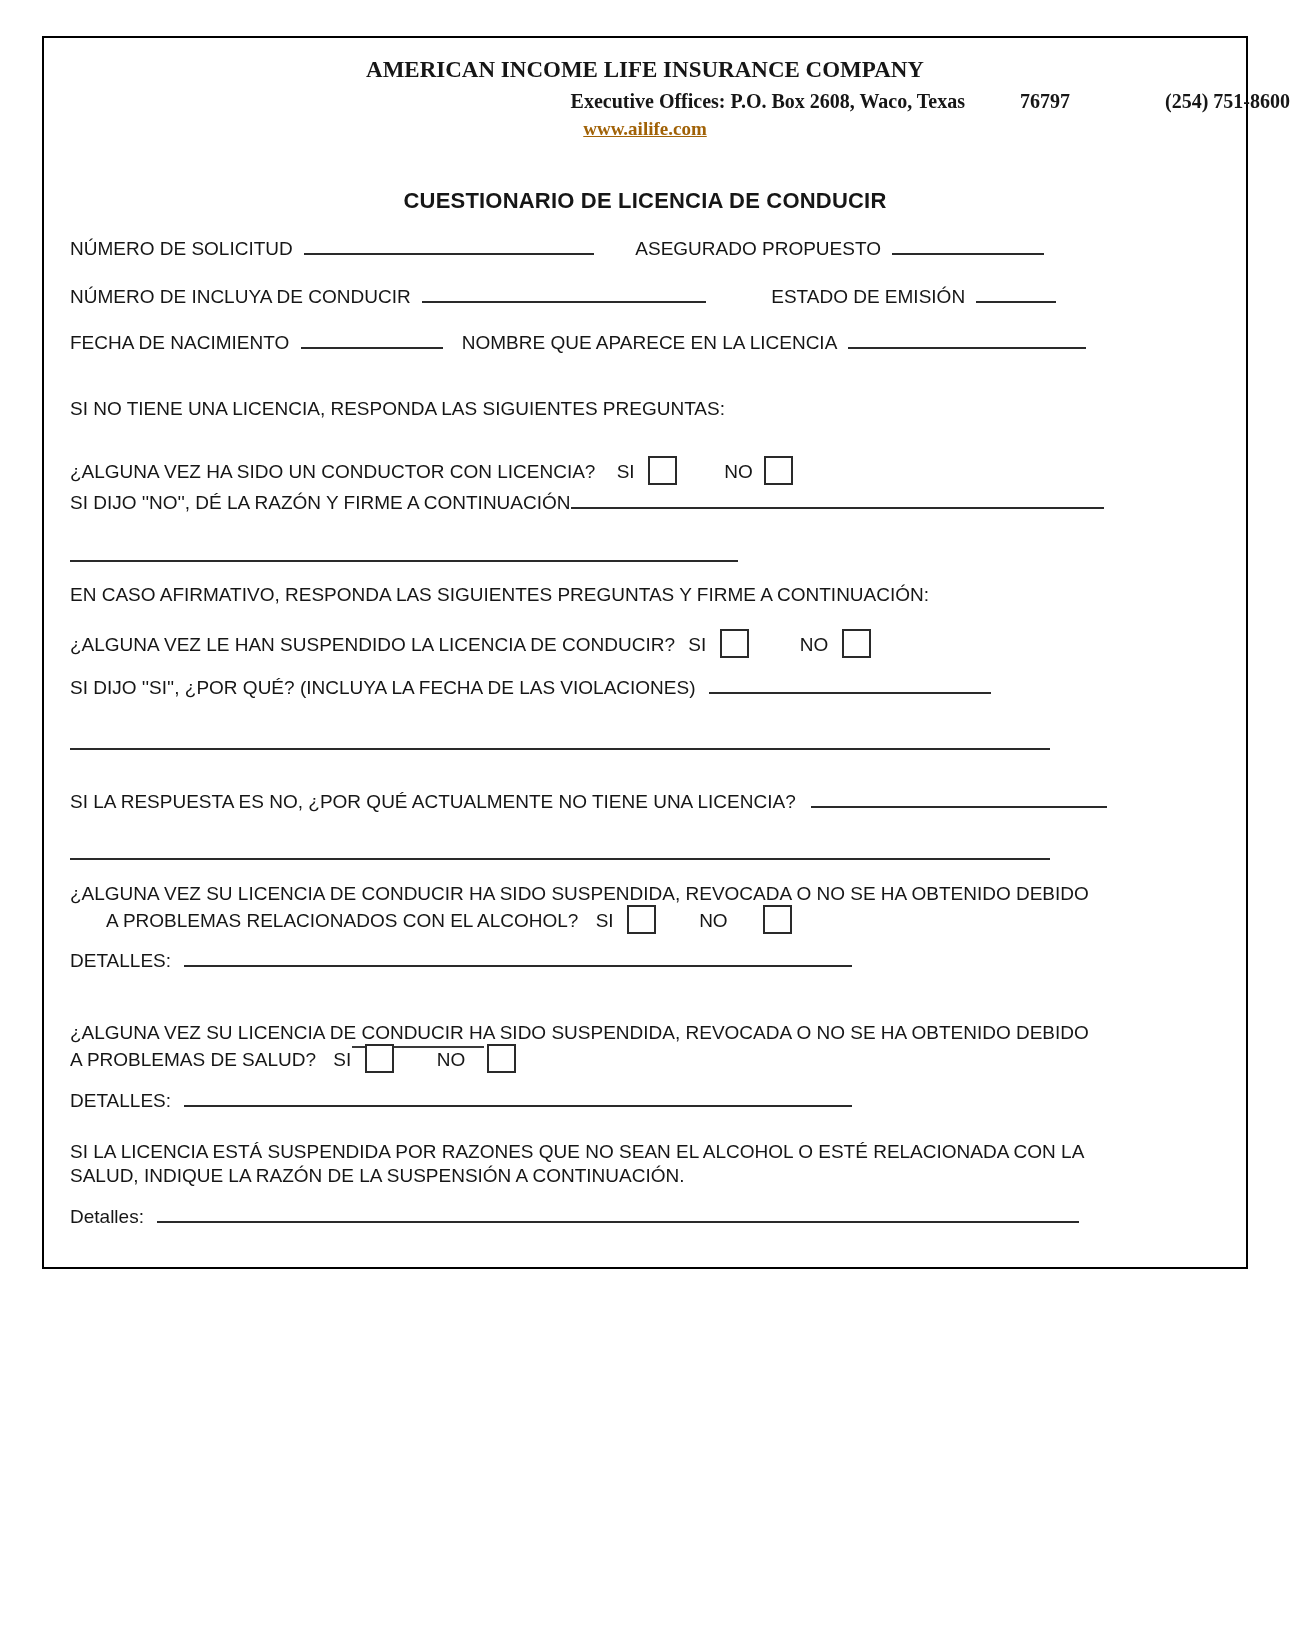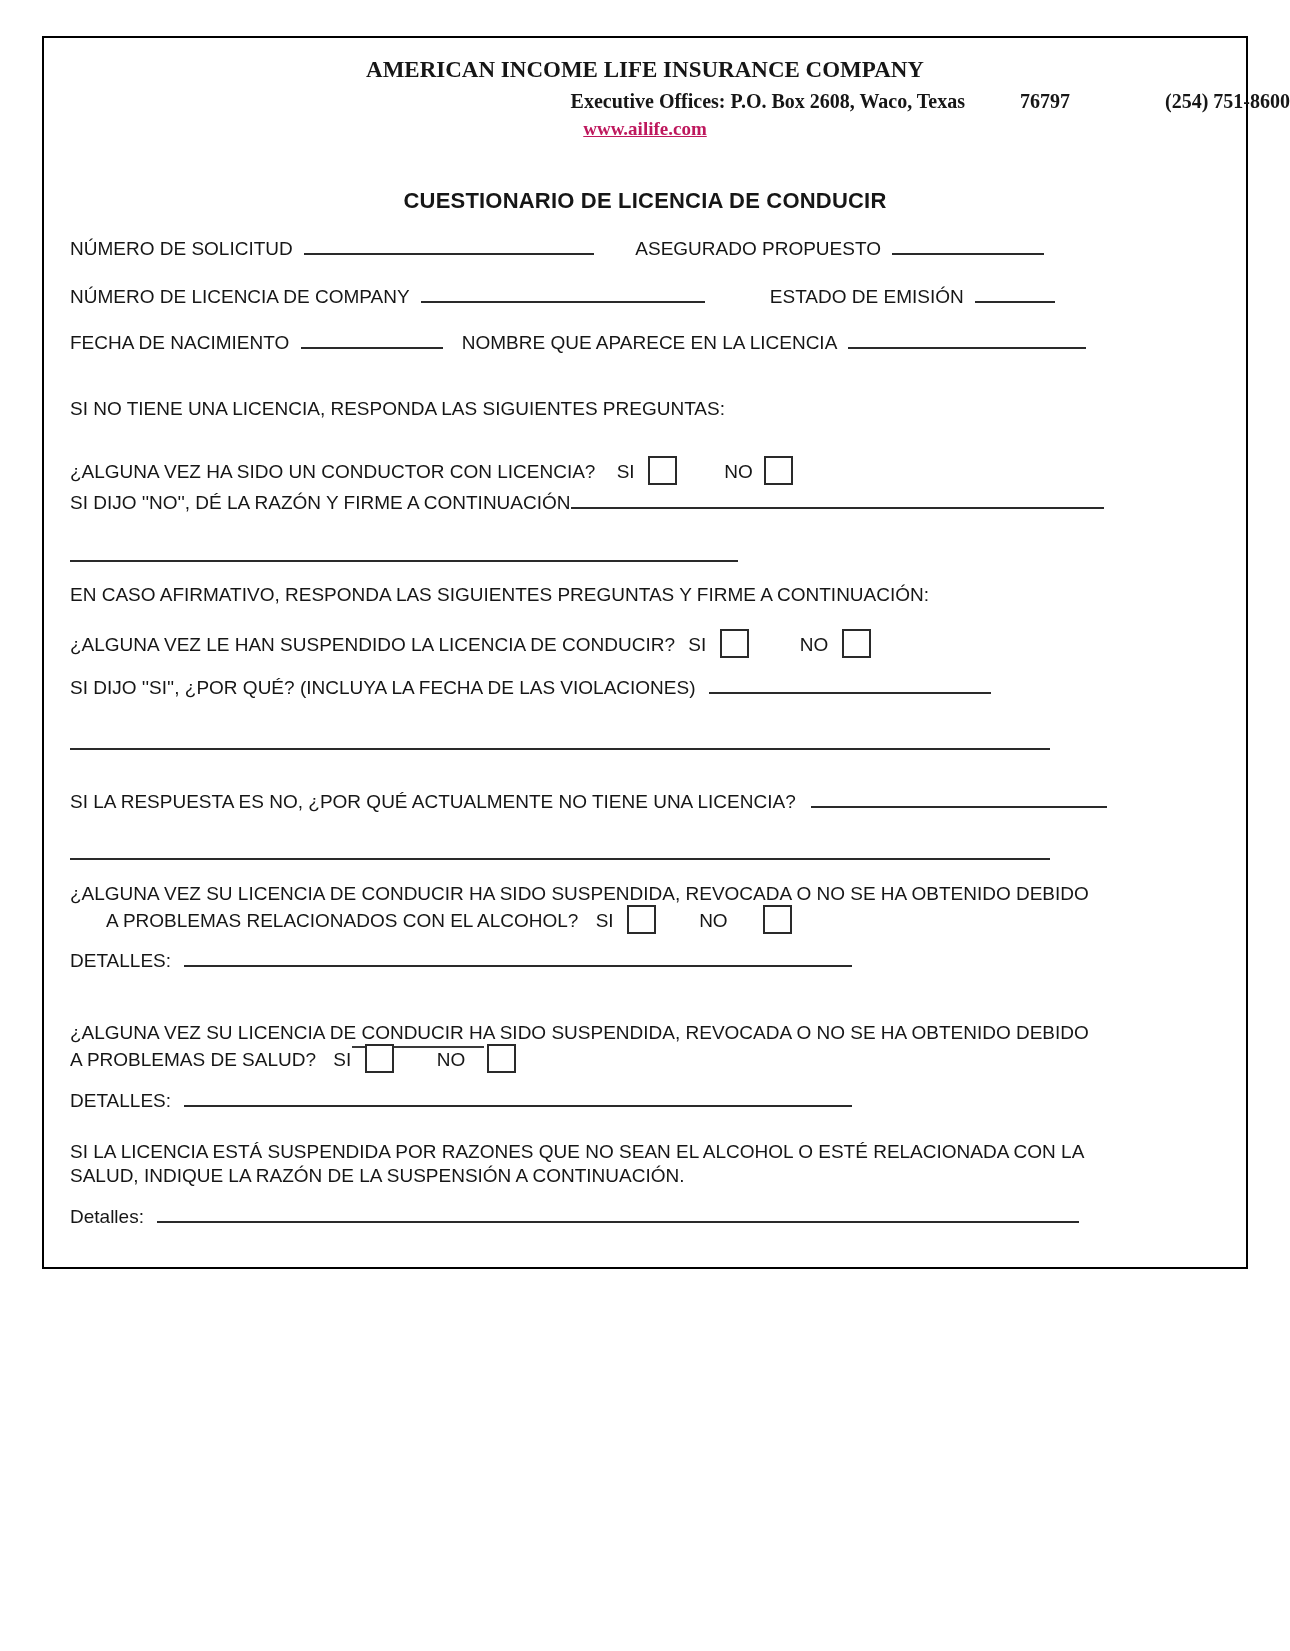--- a/index.html
+++ b/index.html
@@ -19,21 +19,21 @@
   .serif { font-family:"Liberation Serif", serif; font-weight:bold; }
   .bl {
     display:inline-block; border-bottom:2px solid #2a2a2a; height:15px;
     vertical-align:baseline;
   }
   .bl-solo { height:18px; }
   .cb {
     display:inline-block; width:25px; height:25px; border:2px solid #2a2a2a;
     vertical-align:-7px; background:#fff; cursor:pointer;
   }
-  .link { color:#be185d; text-decoration:underline; cursor:pointer; }
+  .link { color:#a16207; text-decoration:underline; cursor:pointer; }
   .title { font-weight:bold; font-size:22px; letter-spacing:0.2px; }
   .xmark { font-weight:bold; font-size:20px; }
   .caption { font-family:Liberation Sans, sans-serif; font-weight:normal; font-size:17px; }
 </style>
 </head>
 <body>
 
 <div class="page">
   <div class="border-rect"></div>
 
@@ -50,21 +50,21 @@
   <div class="r c title" style="top:188px;">CUESTIONARIO DE LICENCIA DE CONDUCIR</div>
 
   <div class="r" style="top:236px;">
     <span>NÚMERO DE SOLICITUD</span>
     <span class="bl" style="width:290px; margin-left:6px;"></span>
     <span style="margin-left:36px;">ASEGURADO PROPUESTO</span>
     <span class="bl" style="width:152px; margin-left:6px;"></span>
   </div>
 
   <div class="r" style="top:284px;">
-    <span>NÚMERO DE LICENCIA DE COMPANY</span>
+    <span>NÚMERO DE INCLUYA DE CONDUCIR</span>
     <span class="bl" style="width:284px; margin-left:6px;"></span>
     <span style="margin-left:60px;">ESTADO DE EMISIÓN</span>
     <span class="bl" style="width:80px; margin-left:6px;"></span>
   </div>
 
   <div class="r" style="top:330px;">
     <span>FECHA DE NACIMIENTO</span>
     <span class="bl" style="width:142px; margin-left:6px;"></span>
     <span style="margin-left:14px;">NOMBRE QUE APARECE EN LA LICENCIA</span>
     <span class="bl" style="width:238px; margin-left:6px;"></span>

